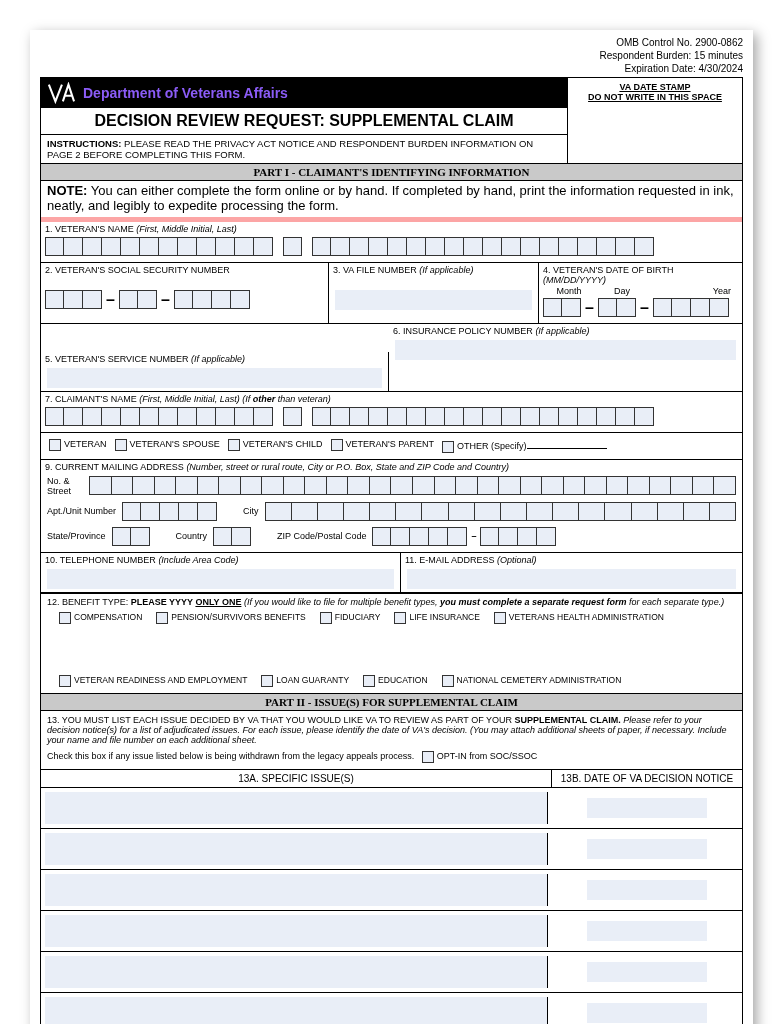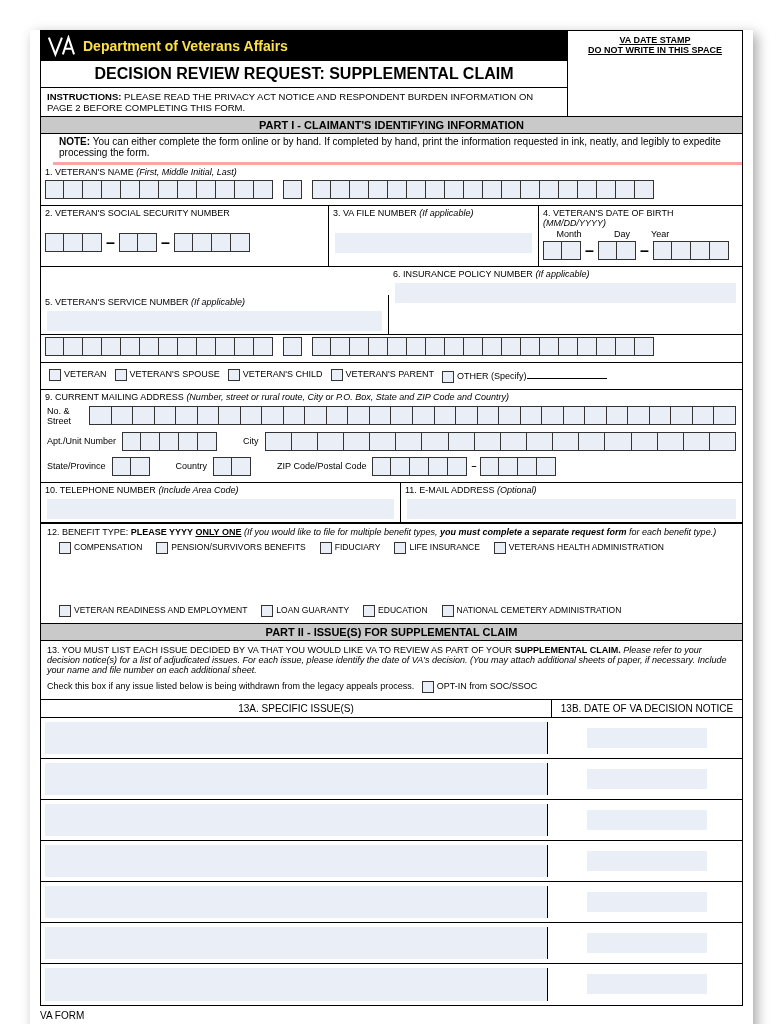--- a/index.html
+++ b/index.html
@@ -3,27 +3,27 @@
 <meta charset="utf-8">
 <style>
   * { box-sizing: border-box; margin: 0; padding: 0; }
   body { background: #fff; font-family: Arial, Helvetica, sans-serif; padding: 30px; }
   .page { width: 723px; margin: 0 auto; background: #fff; box-shadow: 4px 4px 12px rgba(0,0,0,0.35); position: relative; }
   .omb { text-align: right; font-size: 10px; padding: 6px 10px 2px; line-height: 1.3; }
   .content { border: 1px solid #000; margin: 0 10px; }
   .hdr-row { display: flex; }
   .hdr-left { flex: 1; }
   .hdr-right { width: 175px; border-left: 1px solid #000; text-align: center; font-size: 9px; font-weight: bold; padding: 4px 4px; text-decoration: underline; }
-  .black-bar { background: #000; color: #fde047; display: flex; align-items: center; padding: 4px 6px; font-size: 14px; font-weight: bold; }
+  .black-bar { background: #000; color: #8b5cf6; display: flex; align-items: center; padding: 4px 6px; font-size: 14px; font-weight: bold; }
   .va-logo { width: 28px; height: 22px; margin-right: 8px; display: inline-flex; align-items: center; justify-content: center; }
   .title { text-align: center; font-size: 16px; font-weight: bold; padding: 4px; border-bottom: 1px solid #000; }
   .instr { font-size: 9.5px; padding: 3px 6px; }
   .instr .b { font-weight: bold; }
-  .part-hdr { background: #c9c9c9; text-align: center; font-weight: bold; font-size: 11px; padding: 2px; border-top: 1px solid #000; border-bottom: 1px solid #000; }
-  .note { font-size: 10px; padding: 2px 6px 4px; border-bottom: 3px solid #fca5a5; margin-left: 12px; }
+  .part-hdr { background: #c9c9c9; text-align: center; font-weight: bold; font-size: 11px; padding: 2px; border-top: 1px solid #000; border-bottom: 1px solid #000; font-family: Liberation Serif, serif; }
+  .note { font-size: 13px; padding: 2px 6px 4px; border-bottom: 5px solid #fca5a5; }
   .note .b { font-weight: bold; }
   .field-label { font-size: 9px; padding: 2px 4px 1px; }
   .field-label .hint { font-style: italic; }
   .boxrow { display: flex; padding: 2px 4px 6px; gap: 0; }
   .cbox { width: 19px; height: 19px; border: 1px solid #333; background: #e9eef7; }
   .cbox + .cbox { border-left: none; }
   .gap { width: 10px; }
   .dash { display: flex; align-items: center; padding: 0 4px; font-weight: bold; }
   .row { display: flex; border-bottom: 1px solid #000; }
   .cell { border-right: 1px solid #000; }
@@ -53,20 +53,25 @@
   .sec12 { font-size: 9px; padding: 3px 6px 2px; border-top:1px solid #000;}
   .sec12 .b { font-weight: bold; }
   .sec12 .i { font-style: italic; }
   .sec12 .u { text-decoration: underline; }
 </style>
 </head>
 <body>
 
 <div class="page">
 
+  <div class="omb">
+    <div>OMB Control No. 2900-0862</div>
+    <div>Respondent Burden: 15 minutes</div>
+    <div>Expiration Date: 4/30/2024</div>
+  </div>
 
   <div class="content">
     <div class="hdr-row">
       <div class="hdr-left">
         <div class="black-bar">
           <span class="va-logo">
             <svg viewBox="0 0 30 22" width="28" height="22">
                 <path d="M2 2 L9 20 L16 2 M17 20 L23 2 L29 20 M19 14 L27 14" stroke="#fff" stroke-width="2.2" fill="none"></path>
               </svg>
           </span>
@@ -145,21 +150,21 @@
       </div>
       <div class="cell" style="width:210px;">
         <div class="field-label"><span>3. VA FILE NUMBER </span><span class="hint">(If applicable)</span></div>
         <div class="tele-input" style="margin-top:14px;"></div>
       </div>
       <div class="cell" style="flex:1;">
         <div class="field-label"><span>4. VETERAN'S DATE OF BIRTH </span><span class="hint">(MM/DD/YYYY)</span></div>
         <div style="display:flex; font-size:9px; padding:0 6px;">
           <span style="width:48px;text-align:center;">Month</span>
           <span style="width:58px;text-align:center;">Day</span>
-          <span style="width:80px;text-align:left;">Year</span>
+          <span style="width:80px;text-align:right;">Year</span>
         </div>
         <div class="boxrow">
           <div class="cbox"></div>
             <div class="cbox"></div>
             <div class="dash">–</div>
           <div class="cbox"></div>
             <div class="cbox"></div>
             <div class="dash">–</div>
           <div class="cbox"></div>
             <div class="cbox"></div>
@@ -173,20 +178,21 @@
       <div class="cell" style="width:348px;margin-top:28px;">
         <div class="field-label"><span>5. VETERAN'S SERVICE NUMBER </span><span class="hint">(If applicable)</span></div>
         <div class="tele-input"></div>
       </div>
       <div class="cell" style="flex:1;">
         <div class="field-label"><span>6. INSURANCE POLICY NUMBER </span><span class="hint">(If applicable)</span></div>
         <div class="tele-input"></div>
       </div>
     </div>
 
+    <div class="field-label"><span>7. CLAIMANT'S NAME </span><span class="hint">(First, Middle Initial, Last)</span><span class="hint"> (If </span><span class="hint" style="font-weight:bold;">other</span><span class="hint"> than veteran)</span></div>
     <div class="boxrow" style="border-bottom:1px solid #000;">
       <div class="cbox"></div>
         <div class="cbox"></div>
         <div class="cbox"></div>
         <div class="cbox"></div>
         <div class="cbox"></div>
         <div class="cbox"></div>
         <div class="cbox"></div>
         <div class="cbox"></div>
         <div class="cbox"></div>
@@ -324,21 +330,21 @@
         <div class="field-label"><span>10. TELEPHONE NUMBER </span><span class="hint">(Include Area Code)</span></div>
         <div class="tele-input"></div>
       </div>
       <div class="cell" style="flex:1;">
         <div class="field-label"><span>11. E-MAIL ADDRESS </span><span class="hint">(Optional)</span></div>
         <div class="tele-input"></div>
       </div>
     </div>
 
     <div class="sec12">
-      <span>12. BENEFIT TYPE:  </span><span class="b">PLEASE YYYY </span><span class="b u">ONLY ONE</span><span class="i"> (If you would like to file for multiple benefit types, </span><span class="i b">you must complete a separate request form</span><span class="i"> for each benefit type.)</span>
+      <span>12. BENEFIT TYPE:  </span><span class="b">PLEASE YYYY </span><span class="b u">ONLY ONE</span><span class="i"> (If you would like to file for multiple benefit types, </span><span class="i b">you must complete a separate request form</span><span class="i"> for each separate type.)</span>
     </div>
     <div class="benefit-row">
       <span><span class="checkbox"></span><span>COMPENSATION</span></span>
       <span><span class="checkbox"></span><span>PENSION/SURVIVORS BENEFITS</span></span>
       <span><span class="checkbox"></span><span>FIDUCIARY</span></span>
       <span><span class="checkbox"></span><span>LIFE INSURANCE</span></span>
       <span><span class="checkbox"></span><span>VETERANS HEALTH ADMINISTRATION</span></span>
     </div>
     <div class="benefit-row" style="border-bottom:1px solid #000; padding-bottom:6px;margin-top:45px;">
       <span><span class="checkbox"></span><span>VETERAN READINESS AND EMPLOYMENT</span></span>

